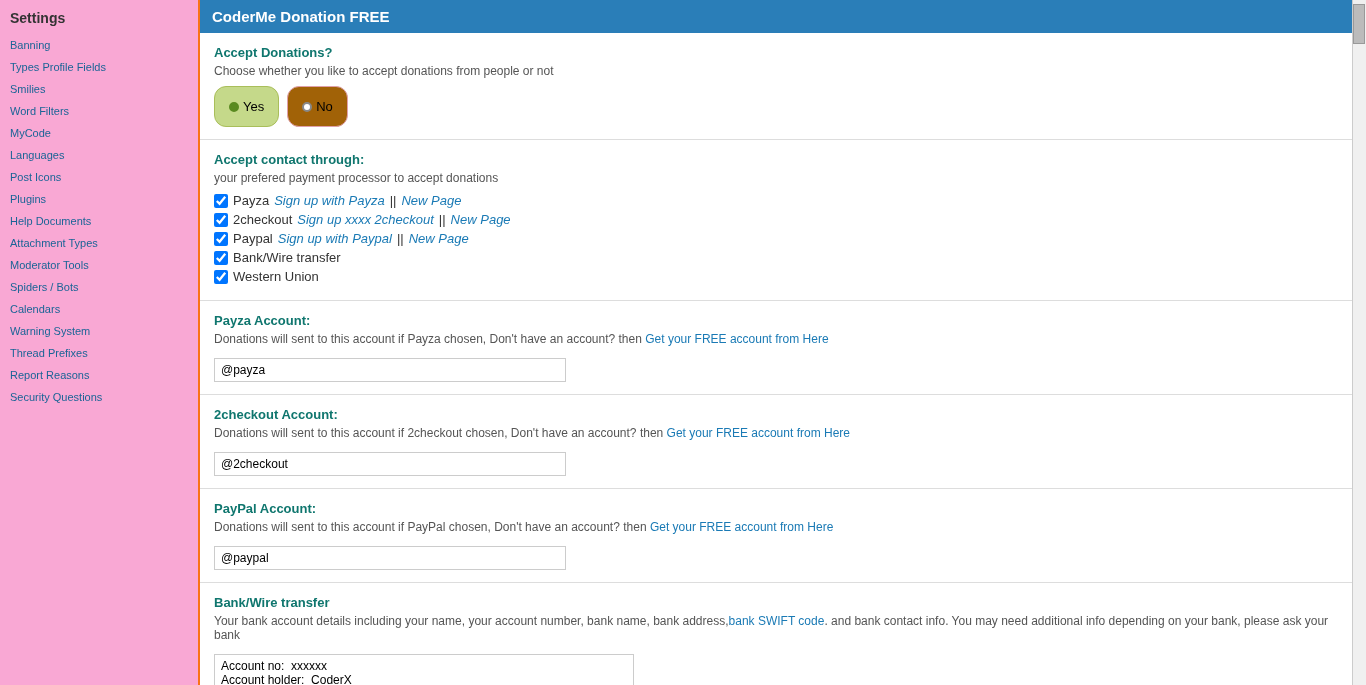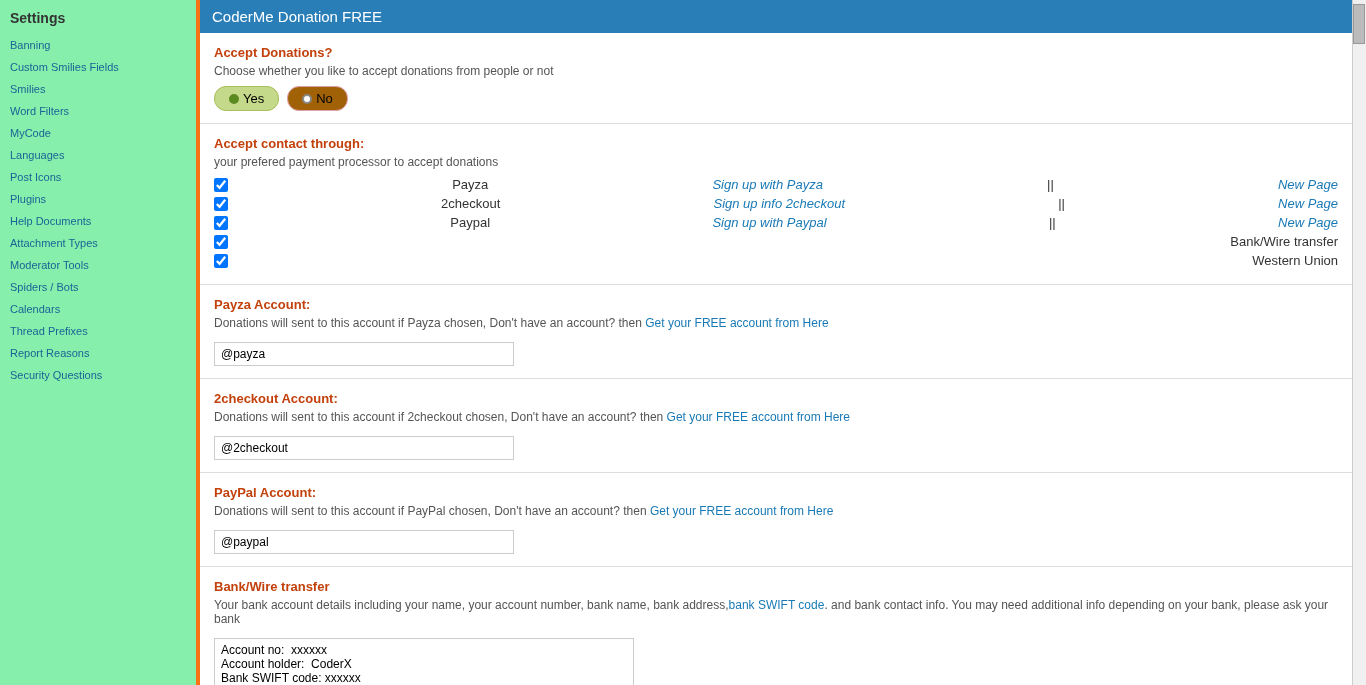--- a/index.html
+++ b/index.html
@@ -2,22 +2,22 @@
 <html><head>
   <meta charset="utf-8">
   <style>
     * { box-sizing: border-box; margin: 0; padding: 0; }
     body { font-family: Arial, sans-serif; font-size: 13px; background: #f0f0f0; display: flex; height: 685px; overflow: hidden; }
 
     
     .sidebar {
       width: 200px;
       min-width: 200px;
-      background: #86efac;
-      border-right: 4px solid #f97316;
+      background: #f9a8d4;
+      border-right: 2px solid #f97316;
       overflow-y: auto;
       padding: 4px 0;
     }
     .sidebar-title {
       font-weight: bold;
       font-size: 14px;
       padding: 6px 10px 8px 10px;
       color: #333;
     }
     .sidebar-item {
@@ -36,48 +36,48 @@
       background: #fff;
       position: relative;
     }
 
     
     .page-header {
       background: #2a7eb8;
       color: #fff;
       padding: 8px 12px;
       font-size: 15px;
-      font-weight: normal;
+      font-weight: bold;
     }
 
     
     .section {
       border-bottom: 1px solid #ddd;
       padding: 12px 14px;
       background: #fff;
     }
     .section-title {
       font-weight: bold;
       font-size: 13px;
       margin-bottom: 4px;
-      color: #c2410c;
+      color: #0f766e;
     }
     .section-desc {
       color: #555;
       font-size: 12px;
       margin-bottom: 8px;
     }
 
     
     .radio-group { display: flex; gap: 8px; margin-top: 6px; }
     .radio-btn {
       display: flex;
       align-items: center;
       gap: 4px;
-      padding: 4px 14px;
+      padding: 12px 14px;
       border-radius: 12px;
       font-size: 13px;
       cursor: pointer;
       border: 1px solid #aaa;
     }
     .radio-btn.yes {
       background: #c5d98a;
       border-color: #a9be5a;
     }
     .radio-btn.no {
@@ -94,28 +94,27 @@
     .radio-dot.filled { background: #5a8a20; border-color: #5a8a20; }
 
     
     .checkbox-row {
       display: flex;
       align-items: center;
       gap: 5px;
       margin-bottom: 4px;
       font-size: 13px;
       color: #333;
-      justify-content: space-between;
     }
     .checkbox-row input[type=checkbox] { width: 14px; height: 14px; }
     .checkbox-row a { color: #1a7ab5; text-decoration: none; font-style: italic; }
 
     
     .text-input {
-      width: 300px;
+      width: 352px;
       padding: 4px 6px;
       border: 1px solid #ccc;
       font-size: 12px;
       margin-top: 4px;
       background: #fff;
     }
 
     
     .textarea-input {
       width: 420px;
@@ -156,32 +155,33 @@
       top: 4px;
       left: 0;
     }
   </style>
 </head>
 <body>
 
 <div class="sidebar">
   <div class="sidebar-title">Settings</div>
   <a class="sidebar-item">Banning</a>
-  <a class="sidebar-item">Custom Smilies Fields</a>
+  <a class="sidebar-item">Types Profile Fields</a>
   <a class="sidebar-item">Smilies</a>
   <a class="sidebar-item">Word Filters</a>
   <a class="sidebar-item">MyCode</a>
   <a class="sidebar-item">Languages</a>
   <a class="sidebar-item">Post Icons</a>
   <a class="sidebar-item">Plugins</a>
   <a class="sidebar-item">Help Documents</a>
   <a class="sidebar-item">Attachment Types</a>
   <a class="sidebar-item">Moderator Tools</a>
   <a class="sidebar-item">Spiders / Bots</a>
   <a class="sidebar-item">Calendars</a>
+  <a class="sidebar-item">Warning System</a>
   <a class="sidebar-item">Thread Prefixes</a>
   <a class="sidebar-item">Report Reasons</a>
   <a class="sidebar-item">Security Questions</a>
 </div>
 
 <div class="main">
 
   <div class="page-header">
     <span>CoderMe Donation FREE</span>
   </div>
@@ -209,21 +209,21 @@
       <input type="checkbox" checked="" style="">
       <span>Payza</span>
       <a class="link-blue">Sign up with Payza</a>
       <span> || </span>
       <a class="link-blue">New Page</a>
     </div>
 
     <div class="checkbox-row">
       <input type="checkbox" checked="" style="">
       <span>2checkout</span>
-      <a class="link-blue">Sign up info 2checkout</a>
+      <a class="link-blue">Sign up xxxx 2checkout</a>
       <span> || </span>
       <a class="link-blue">New Page</a>
     </div>
 
     <div class="checkbox-row">
       <input type="checkbox" checked="" style="">
       <span>Paypal</span>
       <a class="link-blue">Sign up with Paypal</a>
       <span> || </span>
       <a class="link-blue">New Page</a>

